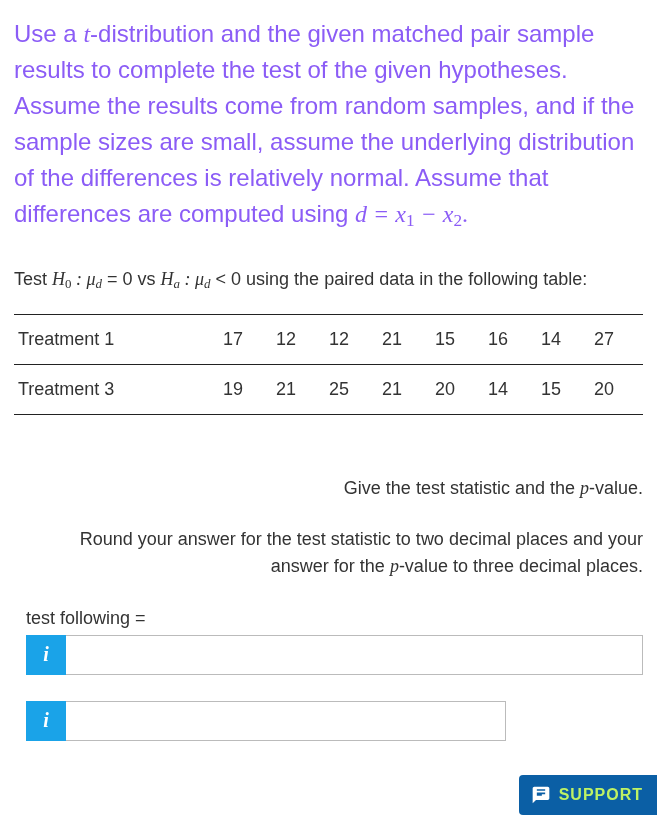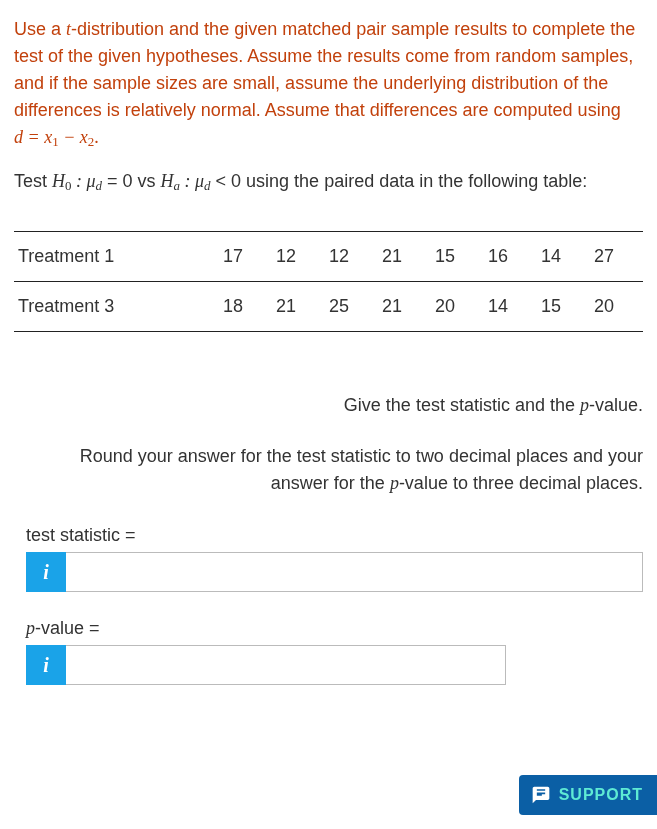--- a/index.html
+++ b/index.html
@@ -6,29 +6,29 @@
   body {
     margin: 0;
     padding: 0;
     font-family: -apple-system, BlinkMacSystemFont, "Segoe UI", Arial, sans-serif;
     color: #333;
     background: #fff;
     width: 657px;
   }
   .content { padding: 16px 14px 0 14px; }
   .intro {
-    font-size: 18px;
+    font-size: 24px;
     line-height: 1.5;
-    color: #c2410c;
-    margin-bottom: 16px;
+    color: #8b5cf6;
+    margin-bottom: 32px;
   }
   .hyp-line {
     font-size: 18px;
     line-height: 1.5;
-    margin-bottom: 36px;
+    margin-bottom: 20px;
   }
   .math { font-family: "Times New Roman", Times, serif; font-style: italic; }
   .mathrm { font-family: "Times New Roman", Times, serif; font-style: normal; }
   .sub { font-size: 0.72em; vertical-align: -0.25em; font-family: "Times New Roman", Times, serif; font-style: italic; }
   .sub0 { font-style: normal; }
   .data-table {
     width: 100%;
     border-collapse: collapse;
     font-size: 18px;
     margin-top: 6px;
@@ -88,21 +88,21 @@
     border-left: none;
     padding: 0 10px;
     font-size: 16px;
     outline: none;
   }
   .support-btn {
     position: fixed;
     right: 0;
     bottom: 14px;
     background: #0b5fa5;
-    color: #5eead4;
+    color: #bef264;
     padding: 10px 14px 10px 12px;
     font-size: 16px;
     font-weight: 600;
     letter-spacing: 1px;
     display: flex;
     align-items: center;
     gap: 8px;
     border-top-left-radius: 4px;
     border-bottom-left-radius: 4px;
     cursor: pointer;
@@ -135,52 +135,49 @@
       <td>12</td>
       <td>12</td>
       <td>21</td>
       <td>15</td>
       <td>16</td>
       <td>14</td>
       <td>27</td>
     </tr>
     <tr class="bottom-border">
       <td class="row-label">Treatment 3</td>
-      <td>18</td>
+      <td>19</td>
       <td>21</td>
       <td>25</td>
       <td>21</td>
       <td>20</td>
       <td>14</td>
       <td>15</td>
       <td>20</td>
     </tr>
   </tbody>
     </table>
 
   <div style="padding-left:12px;">
     <div class="prompt">
       <span>Give the test statistic and the </span><span class="math">p</span><span>-value.</span>
     </div>
 
     <div class="round-note">
       <span>Round your answer for the test statistic to two decimal places and your answer for the </span><span class="math">p</span><span>-value to three decimal places.</span>
     </div>
 
-    <div class="field-label">test statistic = </div>
+    <div class="field-label">test following = </div>
     <div class="input-row">
       <div class="info-btn">
           <span>i</span>
         </div>
       <input type="text" class="answer-input" style="">
     </div>
 
-    <div class="field-label">
-      <span class="math">p</span><span>-value = </span>
-    </div>
     <div class="input-row pv-row">
       <div class="info-btn">
           <span>i</span>
         </div>
       <input type="text" class="answer-input" style="">
     </div>
   </div>
 
 </div>
 

